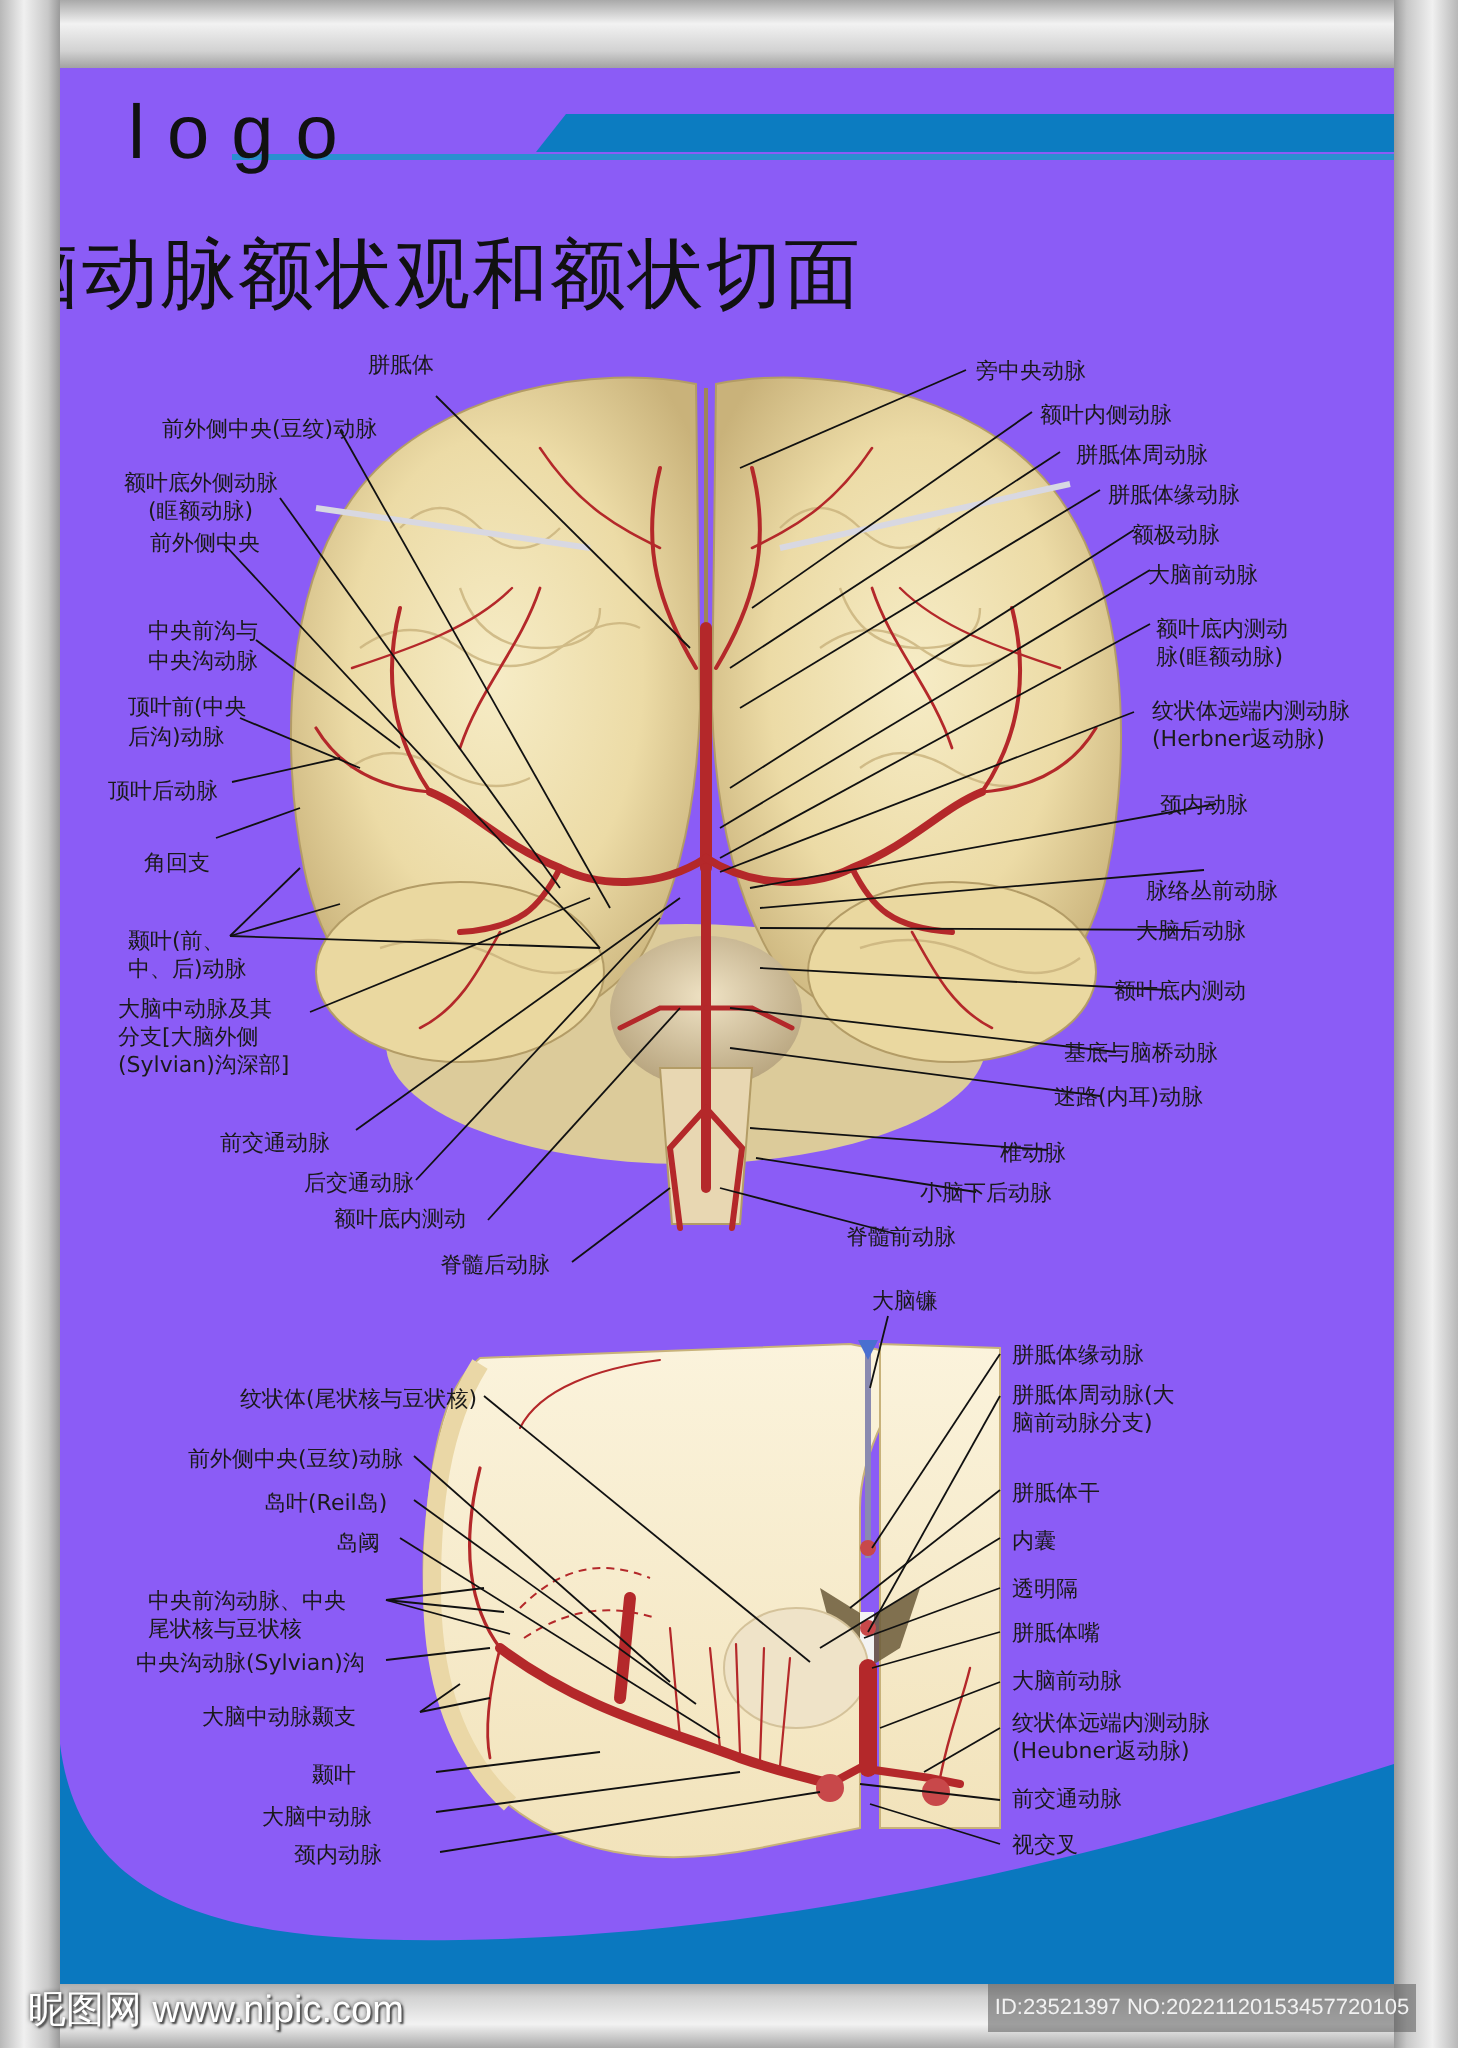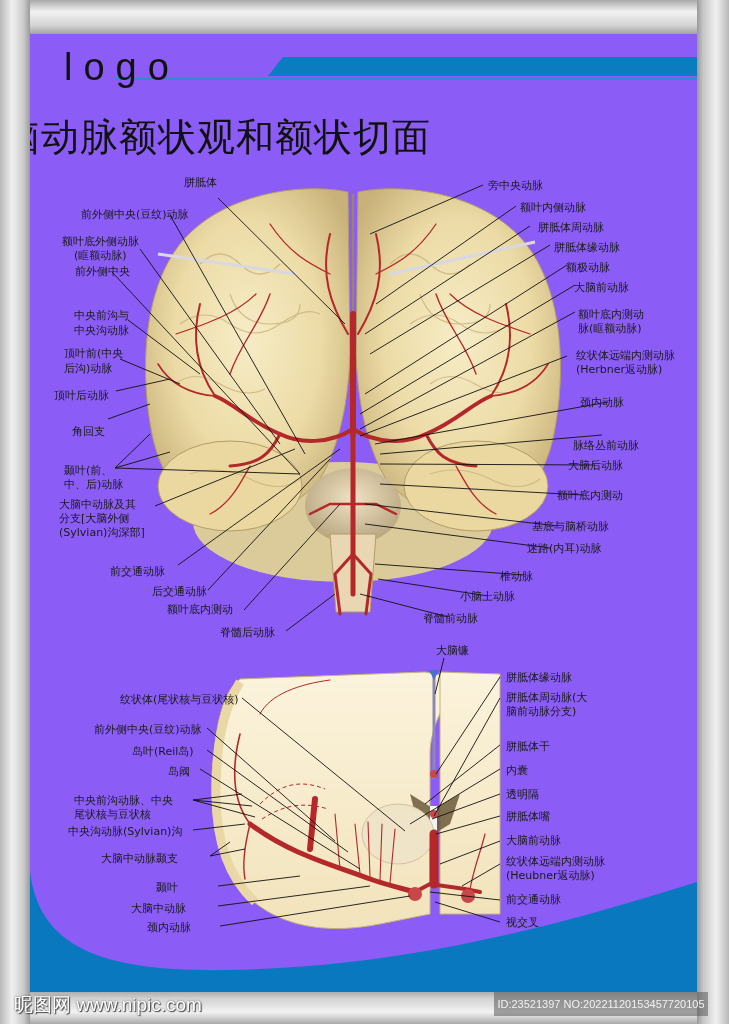--- a/index.html
+++ b/index.html
@@ -252,21 +252,21 @@
   <div class="lbl" style="left:548px;top:288px">脉(眶额动脉)</div>
   <div class="lbl" style="left:546px;top:315px">纹状体远端内测动脉</div>
   <div class="lbl" style="left:546px;top:329px">(Herbner返动脉)</div>
   <div class="lbl" style="left:550px;top:362px">颈内动脉</div>
   <div class="lbl" style="left:543px;top:405px">脉络丛前动脉</div>
   <div class="lbl" style="left:538px;top:425px">大脑后动脉</div>
   <div class="lbl" style="left:527px;top:455px">额叶底内测动</div>
   <div class="lbl" style="left:502px;top:486px">基底与脑桥动脉</div>
   <div class="lbl" style="left:497px;top:508px">迷路(内耳)动脉</div>
   <div class="lbl" style="left:470px;top:536px">椎动脉</div>
-  <div class="lbl" style="left:430px;top:556px">小脑上动脉</div>
+  <div class="lbl" style="left:430px;top:556px">小脑下后动脉</div>
   <div class="lbl" style="left:393px;top:578px">脊髓前动脉</div>
 
   <div class="lbl" style="left:406px;top:610px">大脑镰</div>
 
   <div class="lbl" style="left:90px;top:659px">纹状体(尾状核与豆状核)</div>
   <div class="lbl" style="left:64px;top:689px">前外侧中央(豆纹)动脉</div>
   <div class="lbl" style="left:102px;top:711px">岛叶(Reil岛)</div>
   <div class="lbl" style="left:138px;top:731px">岛阈</div>
   <div class="lbl" style="left:44px;top:760px">中央前沟动脉、中央</div>
   <div class="lbl" style="left:44px;top:774px">尾状核与豆状核</div>

